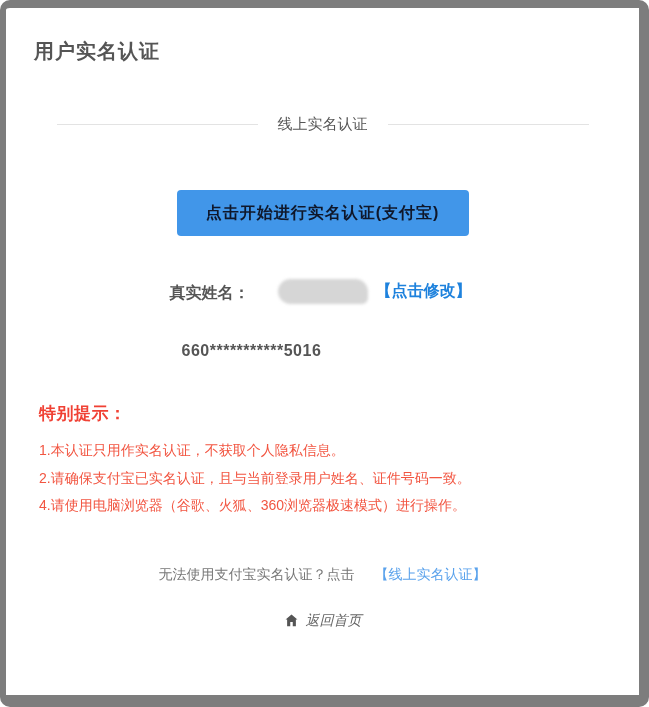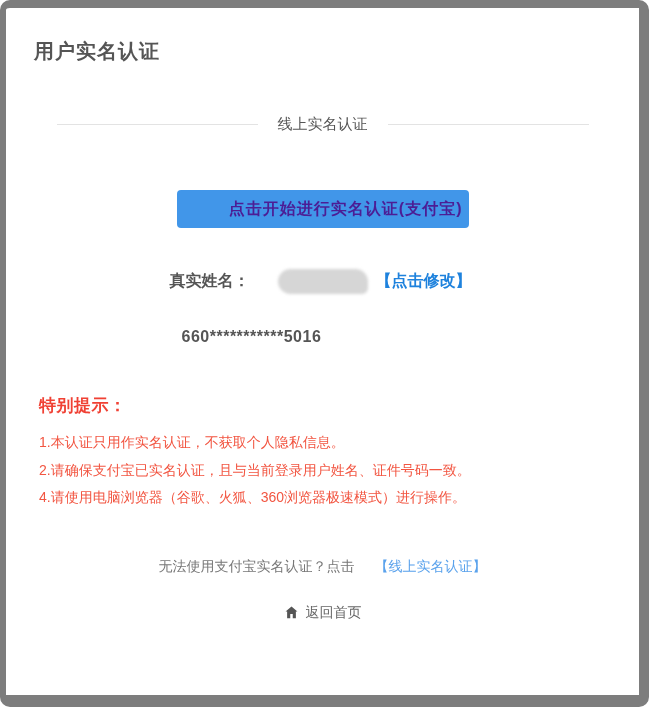--- a/index.html
+++ b/index.html
@@ -51,41 +51,40 @@
     padding: 0 20px;
     font-size: 15px;
     color: var(--text-dark);
     white-space: nowrap;
   }
 
   .start-button {
     display: block;
     margin: 56px auto 0 auto;
     width: 292px;
-    height: 38px;
+    height: 46px;
     background: var(--accent-blue);
-    color: #4c1d95;
+    color: #0f172a;
     font-family: "Liberation Sans", "DejaVu Sans", sans-serif;
     font-size: 16px;
     font-weight: bold;
     border: none;
     border-radius: 4px;
     cursor: pointer;
     letter-spacing: 1px;
-    text-align: right;
   }
 
   .info-block {
     width: fit-content;
     margin: 38px auto 0 auto;
     transform: translateX(-10px);
   }
   .info-row {
     display: flex;
-    align-items: center;
+    align-items: flex-end;
     height: 30px;
   }
   .info-row + .info-row { margin-top: 26px; }
   .info-label {
     width: 96px;
     text-align: right;
     font-size: 16px;
     font-weight: bold;
     color: var(--text-dark);
     white-space: nowrap;
@@ -149,20 +148,21 @@
   .fallback-link {
     color: var(--link-blue-light);
     text-decoration: none;
     cursor: pointer;
     margin-left: 16px;
   }
 
   .home-row {
     margin-top: 28px;
     text-align: center;
+    font-style: italic;
   }
   .home-link {
     display: inline-flex;
     align-items: center;
     gap: 7px;
     font-size: 14px;
     color: #666666;
     text-decoration: none;
     cursor: pointer;
   }

